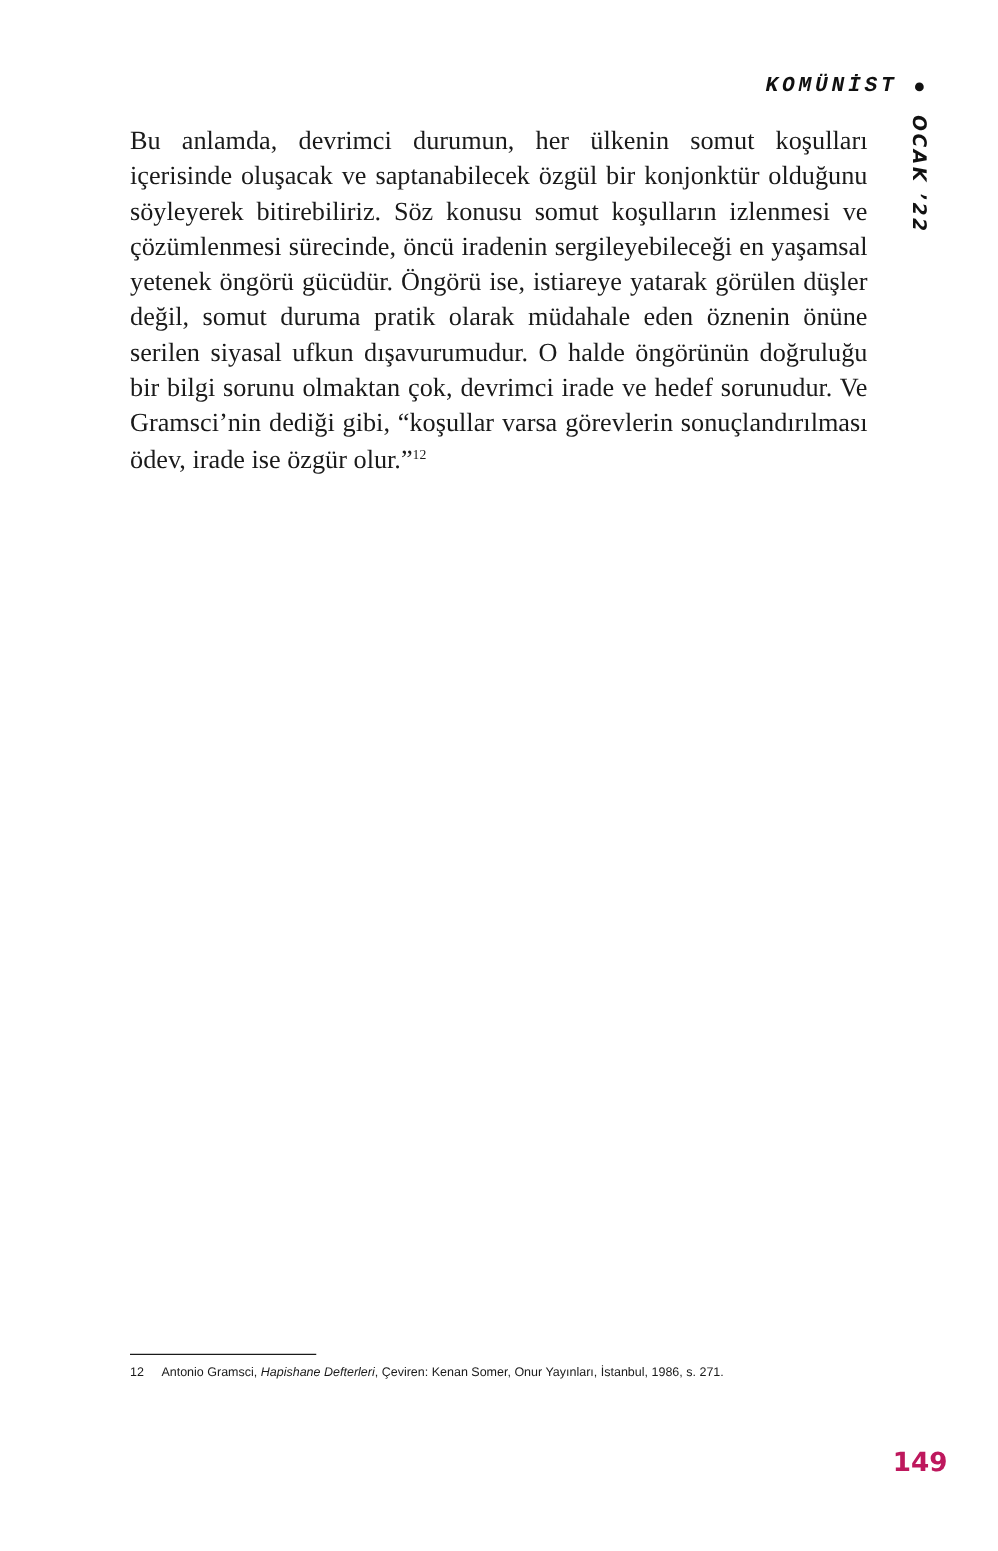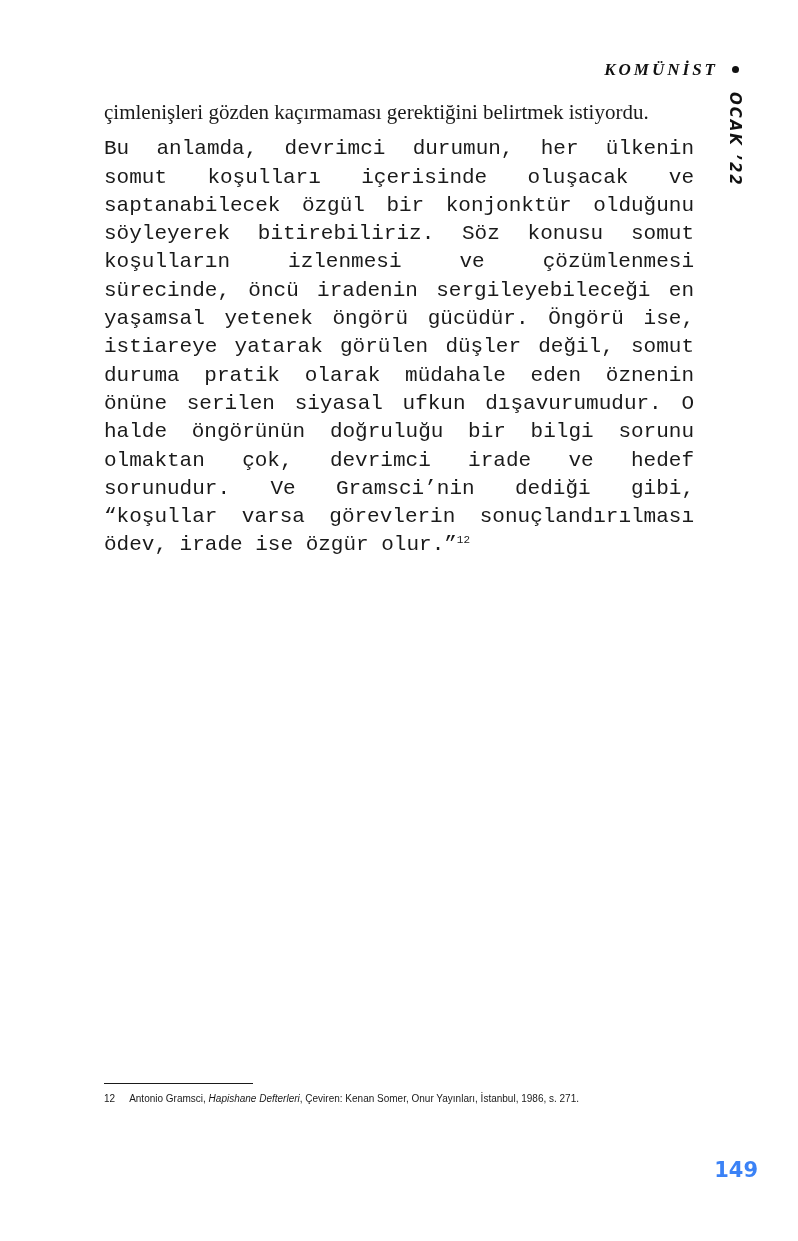--- a/index.html
+++ b/index.html
@@ -1,19 +1,19 @@
 <!DOCTYPE html>
 <html><head>
 <meta charset="utf-8">
 <style>
   html, body { margin: 0; padding: 0; background: #ffffff; }
   body { width: 798px; height: 1241px; position: relative; overflow: hidden; color: #1c1c1c; }
   .header-title {
     position: absolute; top: 60px; right: 80px;
-    font-family: Liberation Serif, serif; font-weight: bold; font-style: italic;
+    font-family: Liberation Mono, monospace; font-weight: bold; font-style: italic;
     font-size: 17px; letter-spacing: 3px; color: #111;
   }
   .header-dot {
     position: absolute; top: 66px; left: 732px; width: 7px; height: 7px;
     background: #111; border-radius: 50%;
   }
   .side-issue {
     position: absolute; top: 92px; left: 726px;
     writing-mode: vertical-rl;
     font-family: "DejaVu Sans", sans-serif; font-weight: bold; font-style: italic;
@@ -32,32 +32,31 @@
     position: absolute; left: 104px; top: 1083px; width: 149px; height: 1px; background: #1a1a1a;
   }
   .footnote {
     position: absolute; left: 104px; top: 1088px; width: 590px;
     font-family: "Liberation Sans", sans-serif; font-size: 10px; line-height: 21px; color: #1a1a1a;
     text-align: justify;
   }
   .footnote .num { margin-right: 14px; }
   .page-number {
     position: absolute; top: 1158px; right: 40px;
-    font-family: "DejaVu Sans", sans-serif; font-weight: bold; font-size: 21px; color: #3b82f6;
+    font-family: "DejaVu Sans", sans-serif; font-weight: bold; font-size: 21px; color: #be185d;
   }
 </style>
 </head>
 <body>
 
 <div class="header-title">KOMÜNİST</div>
 <div class="header-dot"></div>
 <div class="side-issue">OCAK ’22</div>
 
 <div class="body-text">
-  <p class="p1">çimlenişleri gözden kaçırmaması gerektiğini belirtmek istiyordu.</p>
   <p><span>Bu anlamda, devrimci durumun, her ülkenin somut koşulları içerisinde oluşacak ve saptanabilecek özgül bir konjonktür olduğunu söyleyerek bitirebiliriz. Söz konusu somut koşulların izlenmesi ve çözümlenmesi sürecinde, öncü iradenin sergileyebileceği en yaşamsal yetenek öngörü gücüdür. Öngörü ise, istiareye yatarak görülen düşler değil, somut duruma pratik olarak müdahale eden öznenin önüne serilen siyasal ufkun dışavurumudur. O halde öngörünün doğruluğu bir bilgi sorunu olmaktan çok, devrimci irade ve hedef sorunudur. Ve Gramsci’nin dediği gibi, “koşullar varsa görevlerin sonuçlandırılması ödev, irade ise özgür olur.”</span><sup class="fnref">12</sup></p>
 </div>
 
 <div class="fn-rule"></div>
 <div class="footnote">
   <span class="num">12</span><span>Antonio Gramsci, </span><i>Hapishane Defterleri</i><span>, Çeviren: Kenan Somer, Onur Yayınları, İstanbul, 1986, s. 271.</span>
 </div>
 
 <div class="page-number">149</div>
 

